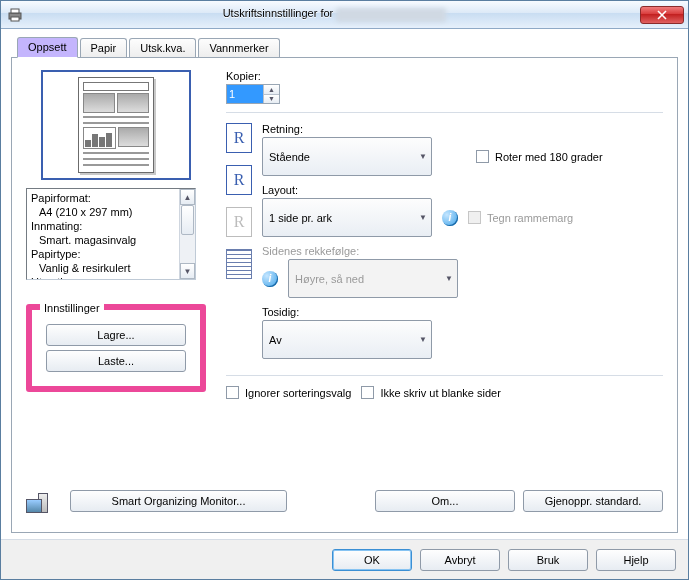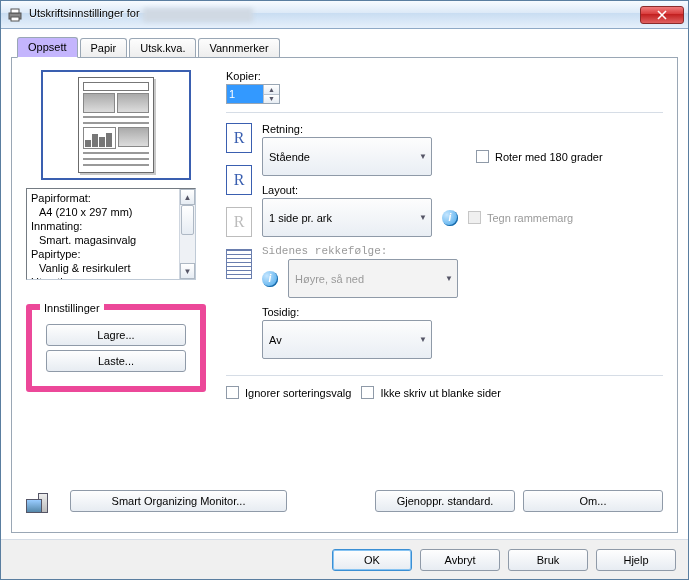--- a/index.html
+++ b/index.html
@@ -12,20 +12,21 @@
     background: #fff;
     display: flex; flex-direction: column;
     box-shadow: 0 0 3px rgba(0,0,0,0.3);
   }
   .titlebar {
     height: 28px;
     background: linear-gradient(#f7fbff, #dce9f7 45%, #c9ddf2 46%, #e6f0fb);
     border-bottom: 1px solid #8fa9c6;
     display: flex; align-items: center;
     padding: 0 4px 0 6px;
+    text-align: center;
   }
   .titlebar .icon { width: 16px; height: 16px; margin-right: 6px; }
   .titlebar .title { flex: 1; color: #000; text-shadow: 0 1px 0 #fff; }
   .titlebar .blur { display:inline-block; width:110px; height:14px; background:#d0d9e3; filter: blur(2px); border-radius:2px; vertical-align:middle; }
   .close-btn {
     width: 44px; height: 18px;
     border: 1px solid #8a2a2a;
     border-radius: 3px;
     background: linear-gradient(#f07b7b, #d83a3a 45%, #c22020 46%, #e06060);
     display:flex; align-items:center; justify-content:center;
@@ -112,21 +113,21 @@
     border:1px solid #8f9aa8; border-radius:3px;
     background:linear-gradient(#fefefe,#e7ecf2);
     margin: 4px auto;
     cursor:pointer;
     text-align:center; line-height:20px;
   }
 
   .rightcol { flex:1; padding-left: 20px; }
   .field { margin-bottom: 8px; }
   .field-label { display:block; margin-bottom:2px; }
-  .field-label.disabled { color:#9a9a9a;font-family:Liberation Mono, monospace; }
+  .field-label.disabled { color:#9a9a9a; }
   .hr { border:none; border-top:1px solid #d6dde6; margin: 8px 0 10px 0; }
 
   .row-inline { display:flex; align-items:center; gap:10px; }
 
   .spinbox { display:inline-flex; border:1px solid #99a6b4; height:20px; }
   .spinbox input { width:36px; border:none; padding:1px 2px; outline:none; background:#fff; color:#000; }
   .spinbox input[readonly] { -moz-appearance:textfield; }
   .spinbox input::selection { background:#3399ff; color:#fff; }
   .spinbox .spbtns { width:16px; display:flex; flex-direction:column; border-left:1px solid #b7c0cc;}
   .spinbox .sp { flex:1; display:flex; align-items:center; justify-content:center; font-size:7px; background:linear-gradient(#fff,#e6ecf3); cursor:pointer; color:#556;}
@@ -370,22 +371,22 @@
         </div>
       </div>
 
       <div class="lower-bar">
         <span class="monitor-icon">
           <span class="screen"></span>
             <span class="tower"></span>
         </span>
         <div class="winbtn wide"><span>Smart Organizing Monitor...</span></div>
         <span class="spacer"></span>
+        <div class="winbtn med"><span>Om...</span></div>
         <div class="winbtn med"><span>Gjenoppr. standard.</span></div>
-        <div class="winbtn med"><span>Om...</span></div>
       </div>
     </div>
   </div>
 
   <div class="dialog-buttons">
     <div class="dlgbtn default"><span>OK</span></div>
     <div class="dlgbtn"><span>Avbryt</span></div>
     <div class="dlgbtn"><span>Bruk</span></div>
     <div class="dlgbtn"><span>Hjelp</span></div>
   </div>

